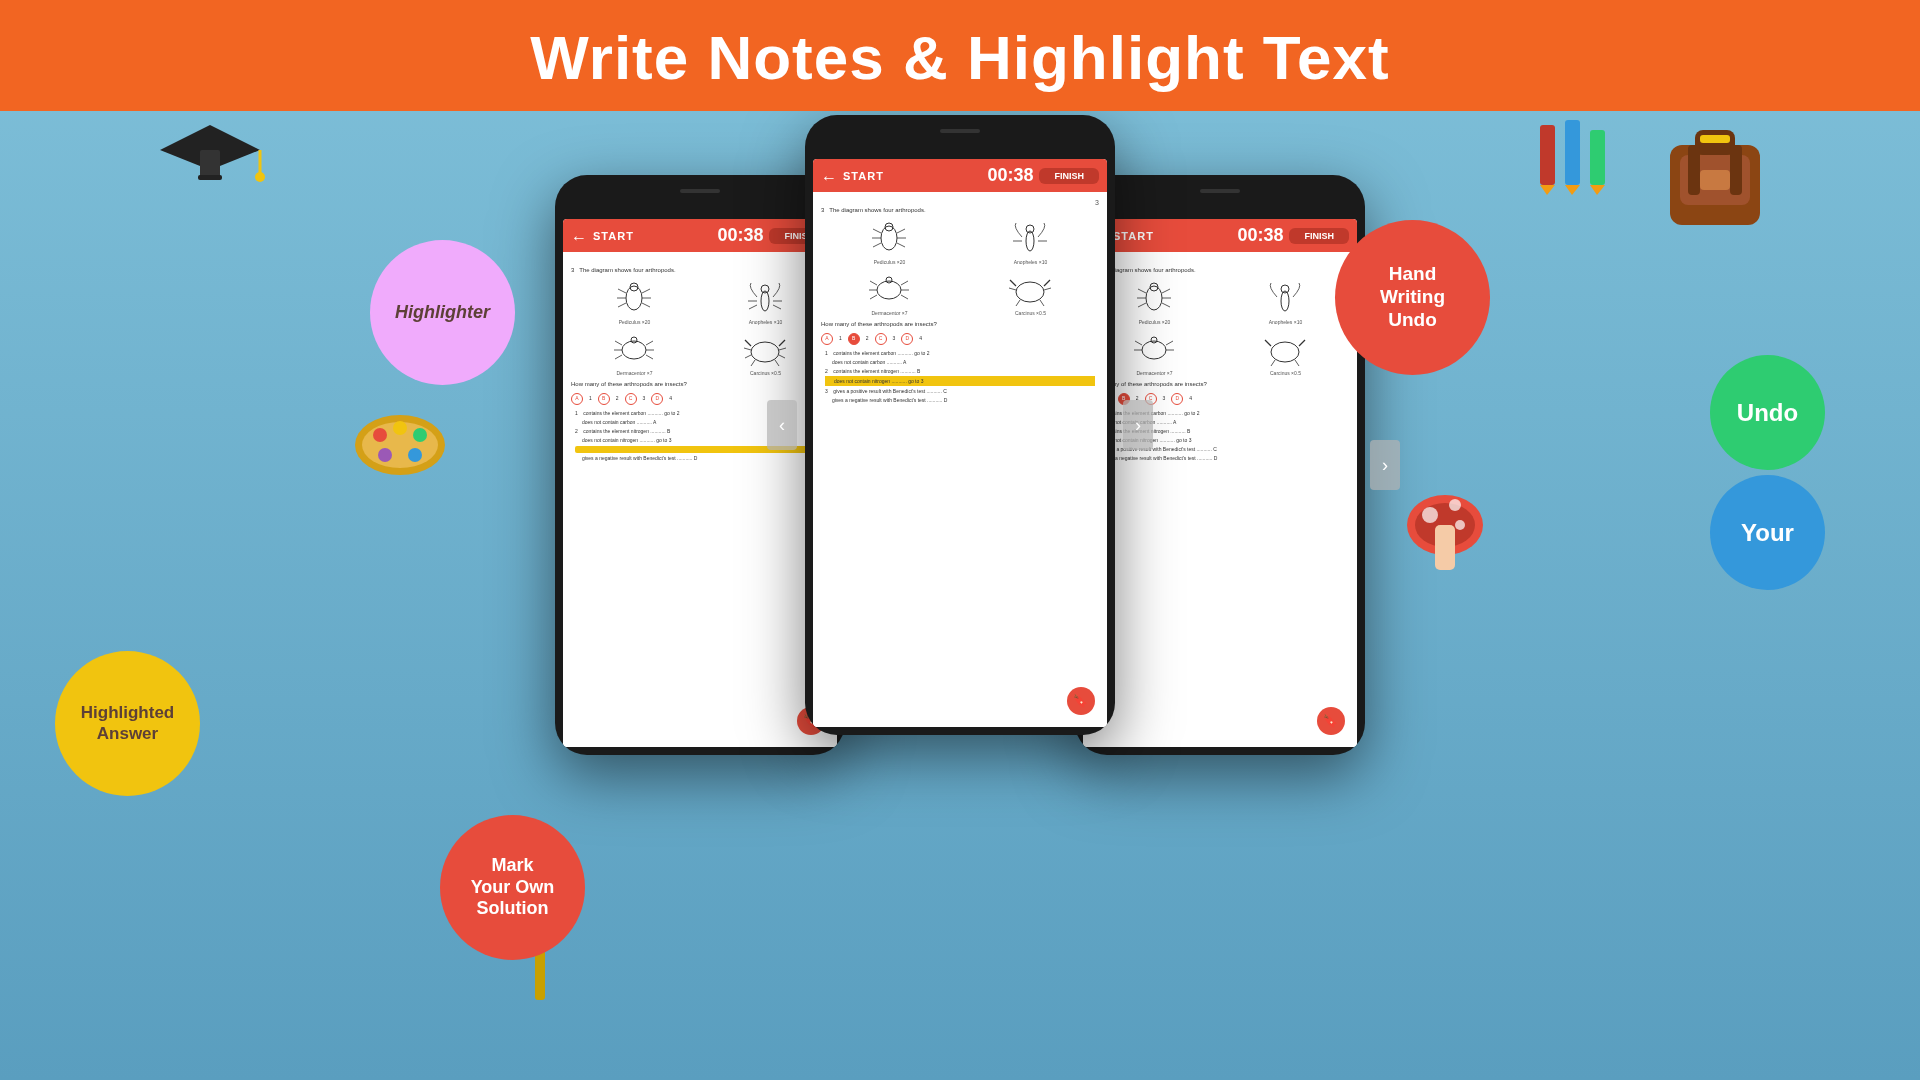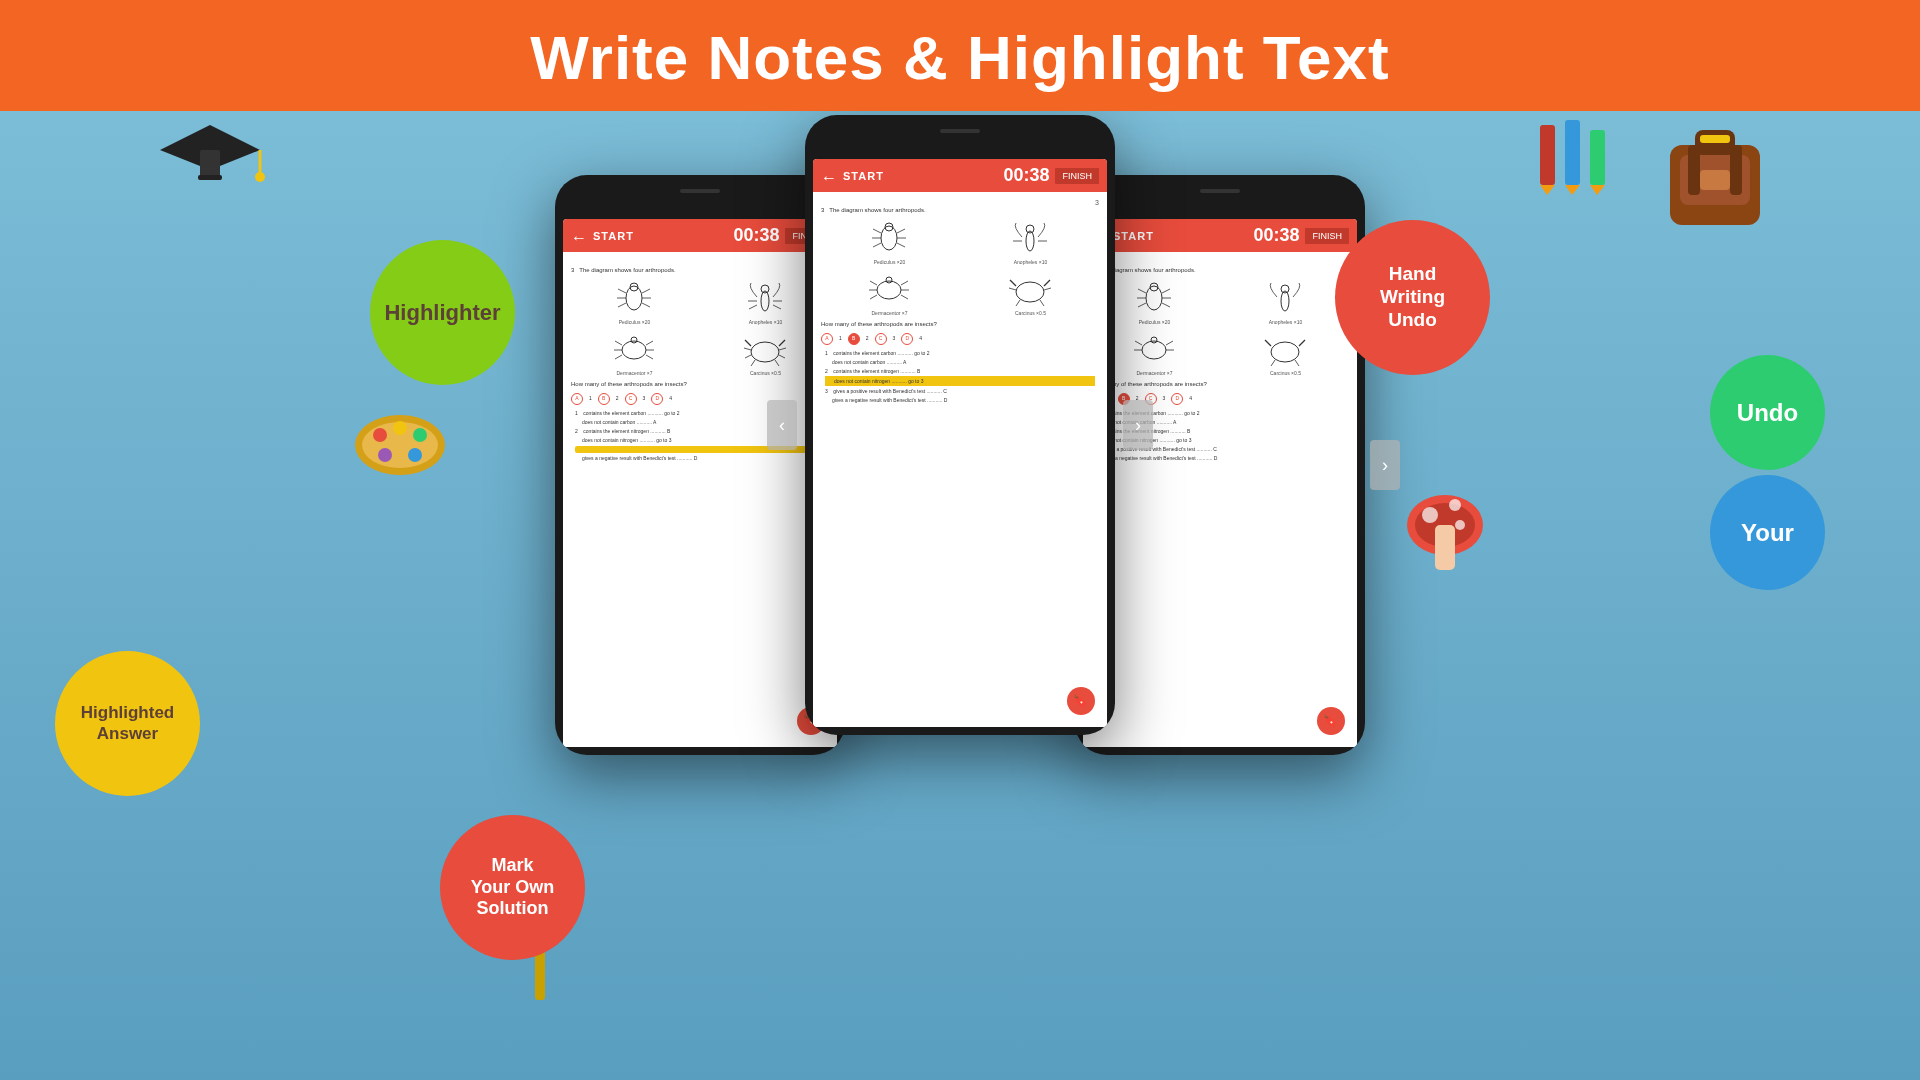--- a/index.html
+++ b/index.html
@@ -118,23 +118,23 @@
       color: #fff;
       font-size: 18px;
       font-weight: bold;
       flex: 1;
       text-align: right;
     }
     .btn-finish {
       background: #c0392b;
       color: #fff;
       font-size: 9px;
-      font-weight: normal;
-      padding: 3px 7px;
-      border-radius: 1px;
+      font-weight: bold;
+      padding: 3px 15px;
+      border-radius: 6px;
     }
 
     
     .phone-content {
       flex: 1;
       overflow: hidden;
       position: relative;
       background: #fff;
     }
 
@@ -708,21 +708,21 @@
     <div class="nav-arrow right-arrow" style="right:-35px">›</div>
   </div>
 
 </div>
 
 <div class="callout callout-highlighted" style="position:absolute; bottom:284px; left:55px; width:145px; height:145px; background:#f1c40f; border-radius:50%; display:flex; align-items:center; justify-content:center; text-align:center; font-weight:bold; font-size:17px; color:#5d4037; line-height:1.2; z-index:20;">
   <span style="white-space:pre-line;">Highlighted
 Answer</span>
 </div>
 
-<div style="position:absolute; top:240px; left:370px; width:145px; height:145px; background:#84cc16; border-radius:50%; display:flex; align-items:center; justify-content:center; text-align:center; font-weight:bold; font-size:22px; color:#5d4037; z-index:20;">
+<div style="position:absolute; top:240px; left:370px; width:145px; height:145px; background:#f0abfc; border-radius:50%; display:flex; align-items:center; justify-content:center; text-align:center; font-weight:bold; font-size:18px; color:#5d4037; z-index:20;font-style:italic;">
   <span>Highlighter</span>
 </div>
 
 <div style="position:absolute; bottom:120px; left:440px; width:145px; height:145px; background:#e74c3c; border-radius:50%; display:flex; align-items:center; justify-content:center; text-align:center; font-weight:bold; font-size:18px; color:#fff; line-height:1.2; z-index:20;">
   <span style="white-space:pre-line;">Mark
 Your Own
 Solution</span>
 </div>
 
 <div style="position:absolute; top:220px; right:430px; width:155px; height:155px; background:#e74c3c; border-radius:50%; display:flex; align-items:center; justify-content:center; text-align:center; font-weight:bold; font-size:19px; color:#fff; line-height:1.2; z-index:20;">

